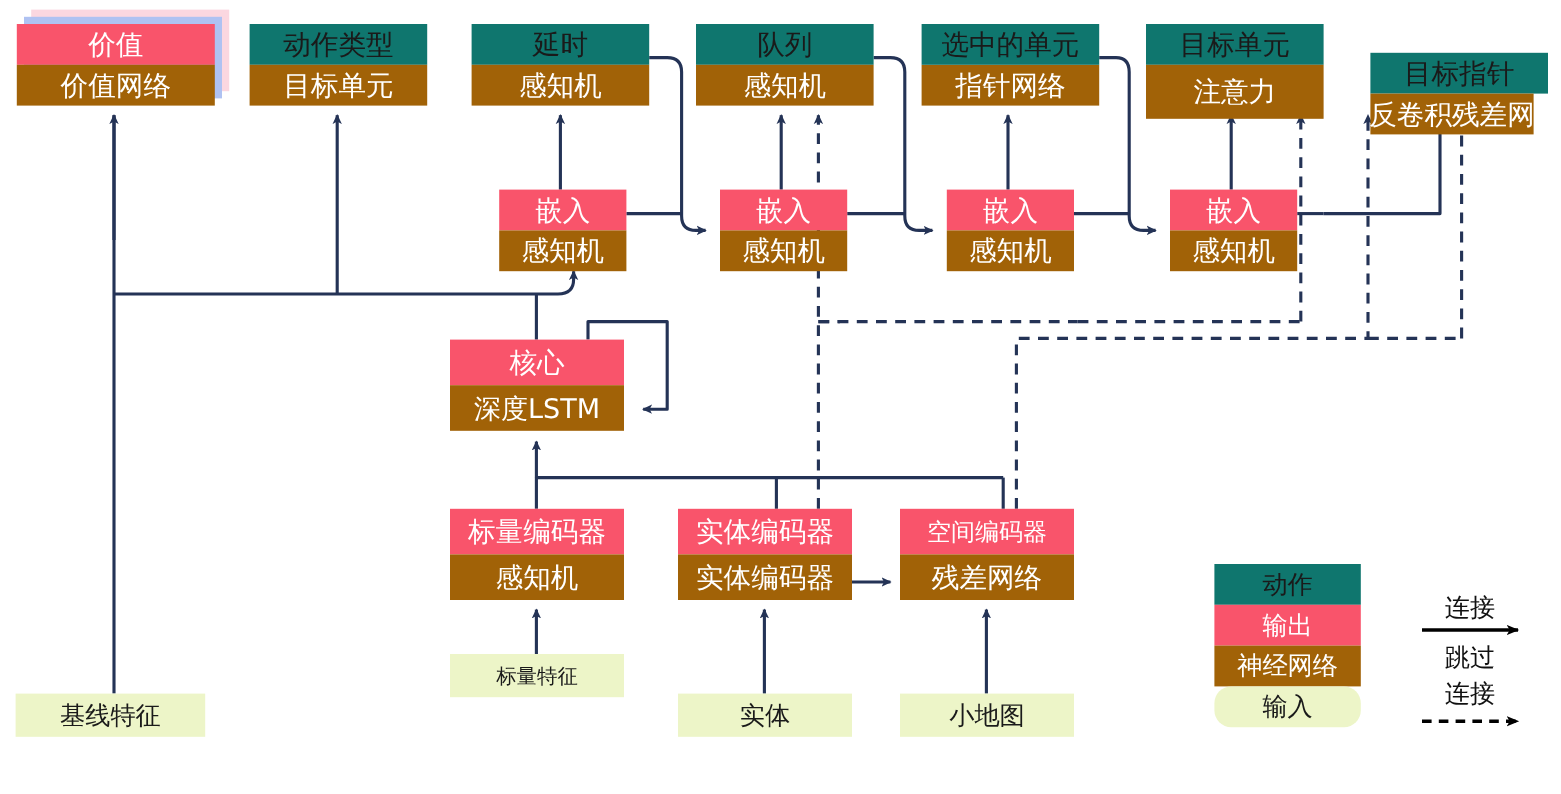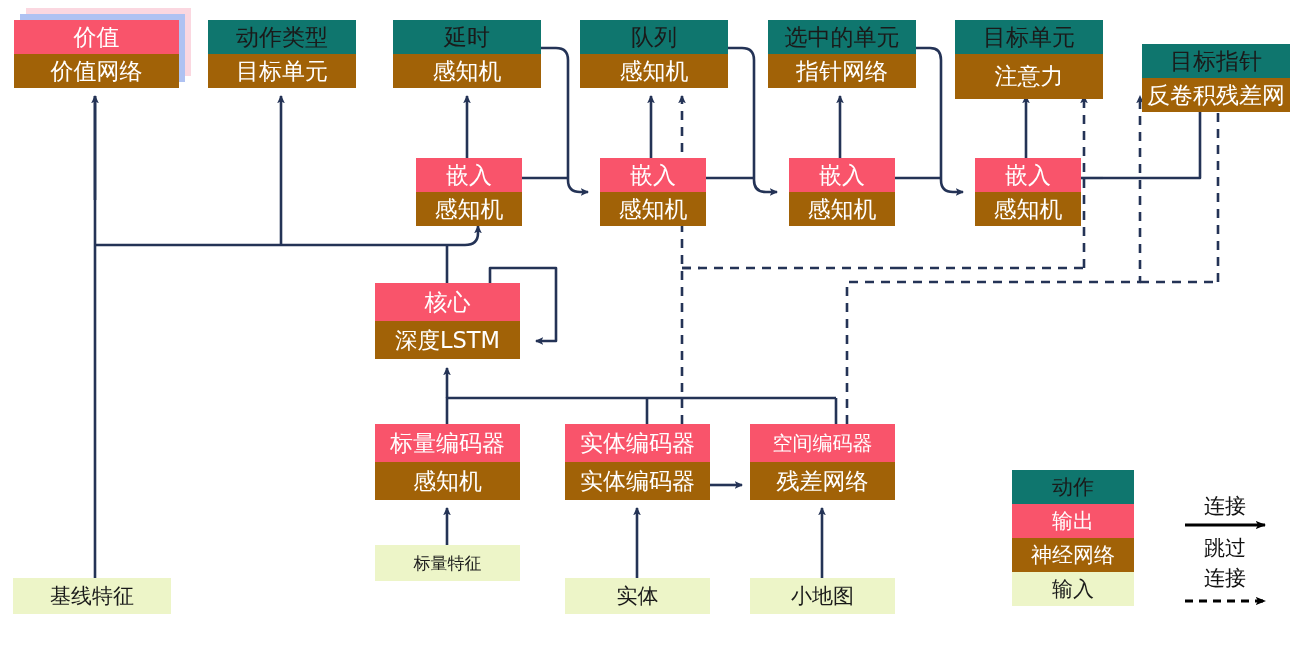--- a/index.html
+++ b/index.html
@@ -121,21 +121,21 @@
       <div class="node" style="left: 768px; top: 20px; width: 148px; height: 68px;">
         <div class="cell c-net" style="position: absolute; left: 0px; top: 34px; width: 148px; height: 34px; font-size: 23px;">指针网络</div>
         <div class="cell c-action" style="position: absolute; left: 0px; top: 0px; width: 148px; height: 34px; font-size: 23px;">选中的单元</div>
       </div>
       <div class="node" style="left: 955px; top: 20px; width: 148px; height: 68px;">
         <div class="cell c-action" style="position: absolute; left: 0px; top: 0px; width: 148px; height: 34px; font-size: 23px;">目标单元</div>
         <div class="cell c-net" style="position: absolute; left: 0px; top: 34px; width: 148px; height: 45px; font-size: 23px;">注意力</div>
       </div>
       <div class="node" style="left: 1142px; top: 20px; width: 148px; height: 68px; margin-top: 24px;">
         <div class="cell c-action" style="position: absolute; left: 0px; top: 0px; width: 148px; height: 34px; font-size: 23px;">目标指针</div>
-        <div class="cell c-net" style="position: absolute; left: 0px; top: 34px; width: 148px; height: 34px; font-size: 23px;">反卷积残差网</div>
+        <div class="cell c-net" style="position: absolute; left: 0px; top: 34px; width: 136px; height: 34px; font-size: 23px;">反卷积残差网</div>
       </div>
       <div class="node" style="left: 416px; top: 158px; width: 106px; height: 68px;">
         <div class="cell c-output" style="position: absolute; left: 0px; top: 0px; width: 106px; height: 34px; font-size: 23px;">嵌入</div>
         <div class="cell c-net" style="position: absolute; left: 0px; top: 34px; width: 106px; height: 34px; font-size: 23px;">感知机</div>
       </div>
       <div class="node" style="left: 600px; top: 158px; width: 106px; height: 68px;">
         <div class="cell c-output" style="position: absolute; left: 0px; top: 0px; width: 106px; height: 34px; font-size: 23px;">嵌入</div>
         <div class="cell c-net" style="position: absolute; left: 0px; top: 34px; width: 106px; height: 34px; font-size: 23px;">感知机</div>
       </div>
       <div class="node" style="left: 789px; top: 158px; width: 106px; height: 68px;">
@@ -165,20 +165,20 @@
       <div class="node cell c-input" style="left: 13px; top: 578px; width: 158px; height: 36px; font-size: 21px;">基线特征</div>
       <div class="node cell c-input" style="left: 375px; top: 545px; width: 145px; height: 36px; font-size: 17px;">标量特征</div>
       <div class="node cell c-input" style="left: 565px; top: 578px; width: 145px; height: 36px; font-size: 21px;">实体</div>
       <div class="node cell c-input" style="left: 750px; top: 578px; width: 145px; height: 36px; font-size: 21px;">小地图</div>
     </div>
 
   <div class="legendbox" id="legend-swatches" style="left:1012px;top:470px;width:122px;">
       <div class="cell c-action" style="width: 122px; height: 34px; font-size: 21px;">动作</div>
       <div class="cell c-output" style="width: 122px; height: 34px; font-size: 21px;">输出</div>
       <div class="cell c-net" style="width: 122px; height: 34px; font-size: 21px;">神经网络</div>
-      <div class="cell c-input" style="width: 122px; height: 34px; font-size: 21px;">输入</div>
+      <div class="cell c-input" style="width: 122px; height: 34px; font-size: 21px; border-radius: 14px;">输入</div>
     </div>
 
   <div class="legtext" style="left:1185px;top:492px;width:80px;font-size:21px;">连接</div>
   <div class="legtext" style="left:1185px;top:534px;width:80px;font-size:21px;">跳过</div>
   <div class="legtext" style="left:1185px;top:564px;width:80px;font-size:21px;">连接</div>
 
 </div>
 
 </body></html>

